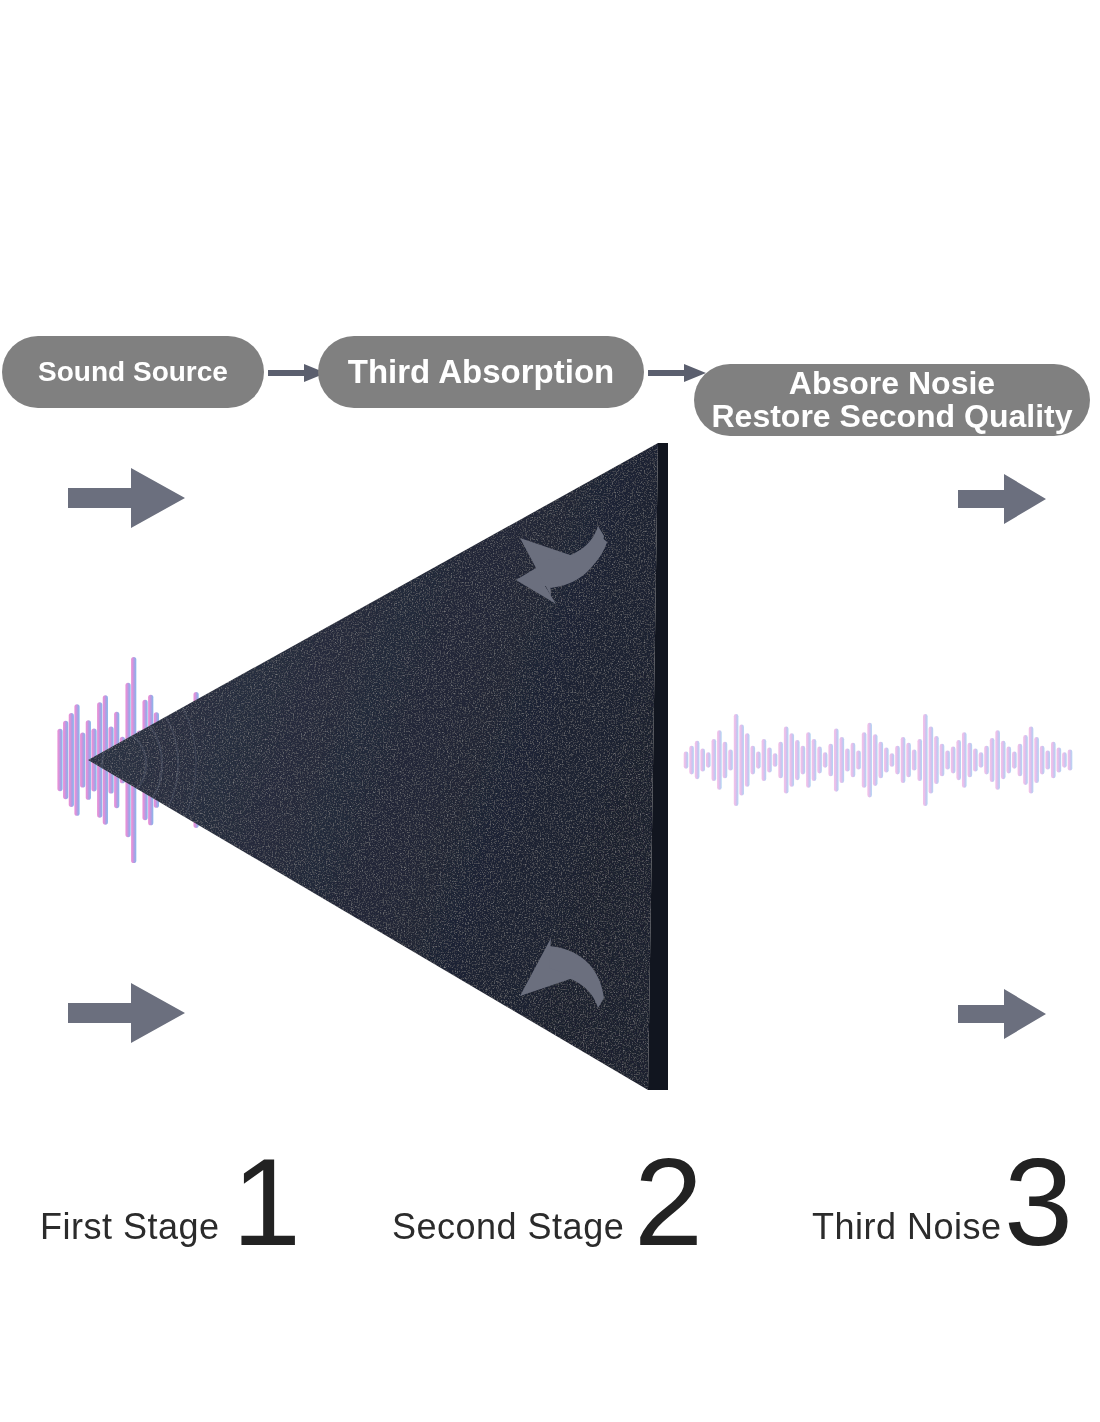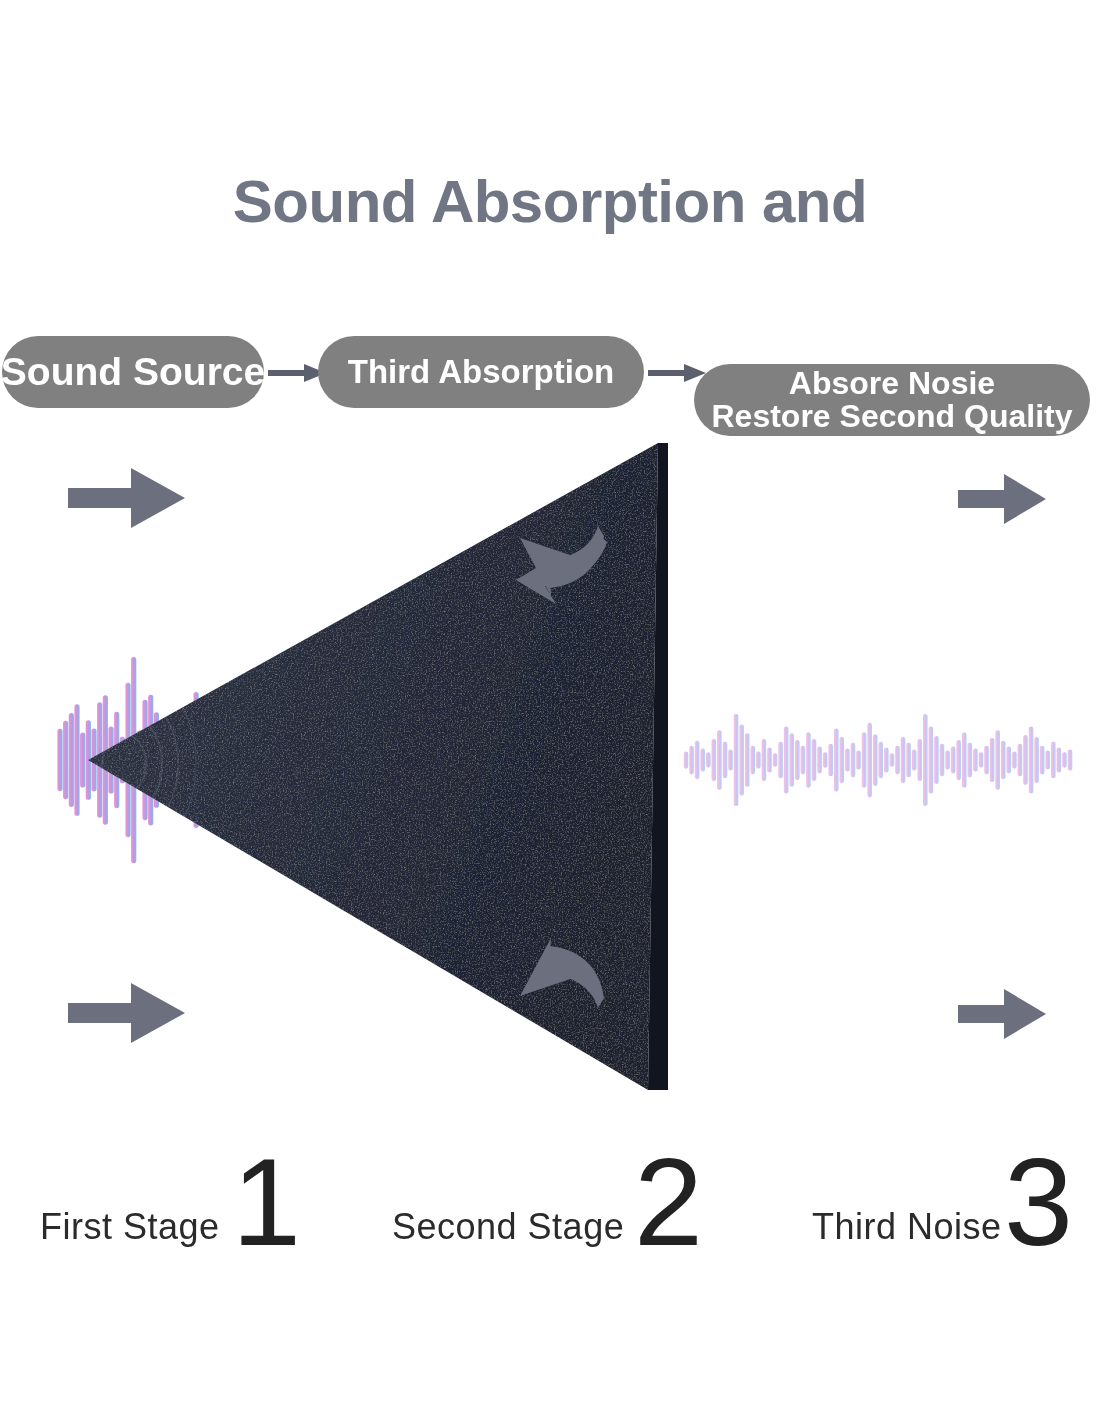--- a/index.html
+++ b/index.html
@@ -52,21 +52,21 @@
     font-weight: bold;
     display: flex;
     align-items: center;
     justify-content: center;
     text-align: center;
     box-sizing: border-box;
     height: 72px;
     top: 0;
   }
   .pill .pill-text { display: block; white-space: nowrap; }
-  .pill-1 { left: 2px;   width: 262px; font-size: 39px; }
+  .pill-1 { left: 2px;   width: 262px; font-size: 28px; }
   .pill-2 { left: 318px; width: 326px; font-size: 33px; }
   .pill-3 {
     left: 694px; width: 396px;
     font-size: 32px;
     line-height: 33px;
     flex-direction: column;
     margin-top: 28px;
   }
   .pill-3 .pill-text { font-size: 32px; }
   .pill-3 .pill-text.wide { position: relative; left: 0; }
@@ -131,21 +131,20 @@
   .si-3 { left: 812px; width: 290px; }
   .si-3 .stage-name { left: 0px; }
   .si-3 .stage-num  { left: 192px; }
 </style>
 </head>
 <body>
 
 <div id="page">
 
   <div class="title-block">
-    <span class="title-line">Sound Absorption and</span>
   </div>
 
   <div class="flow-row">
 
     <div class="pill pill-1">
       <span class="pill-text">Sound Source</span>
     </div>
 
     <div class="flow-arrow fa-1">
       <svg viewBox="0 0 58 18" xmlns="http://www.w3.org/2000/svg">

